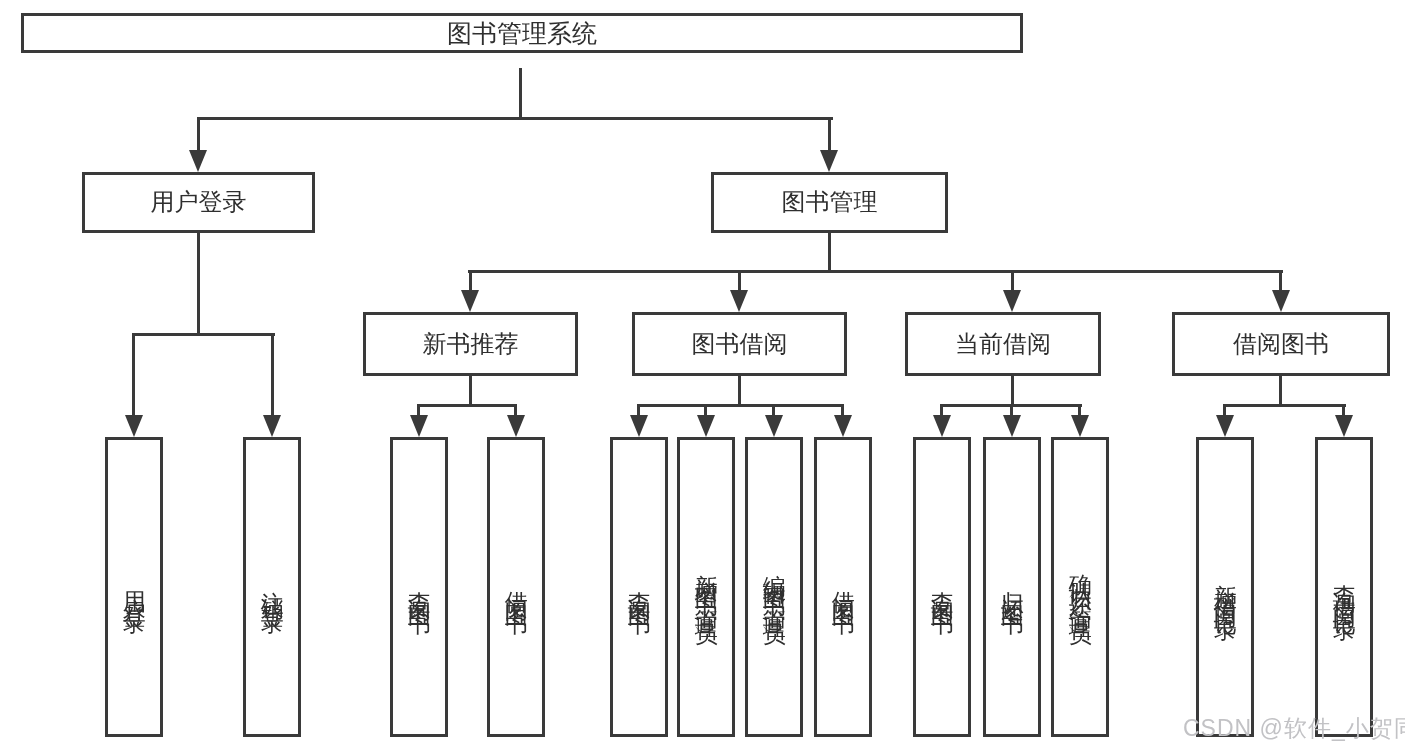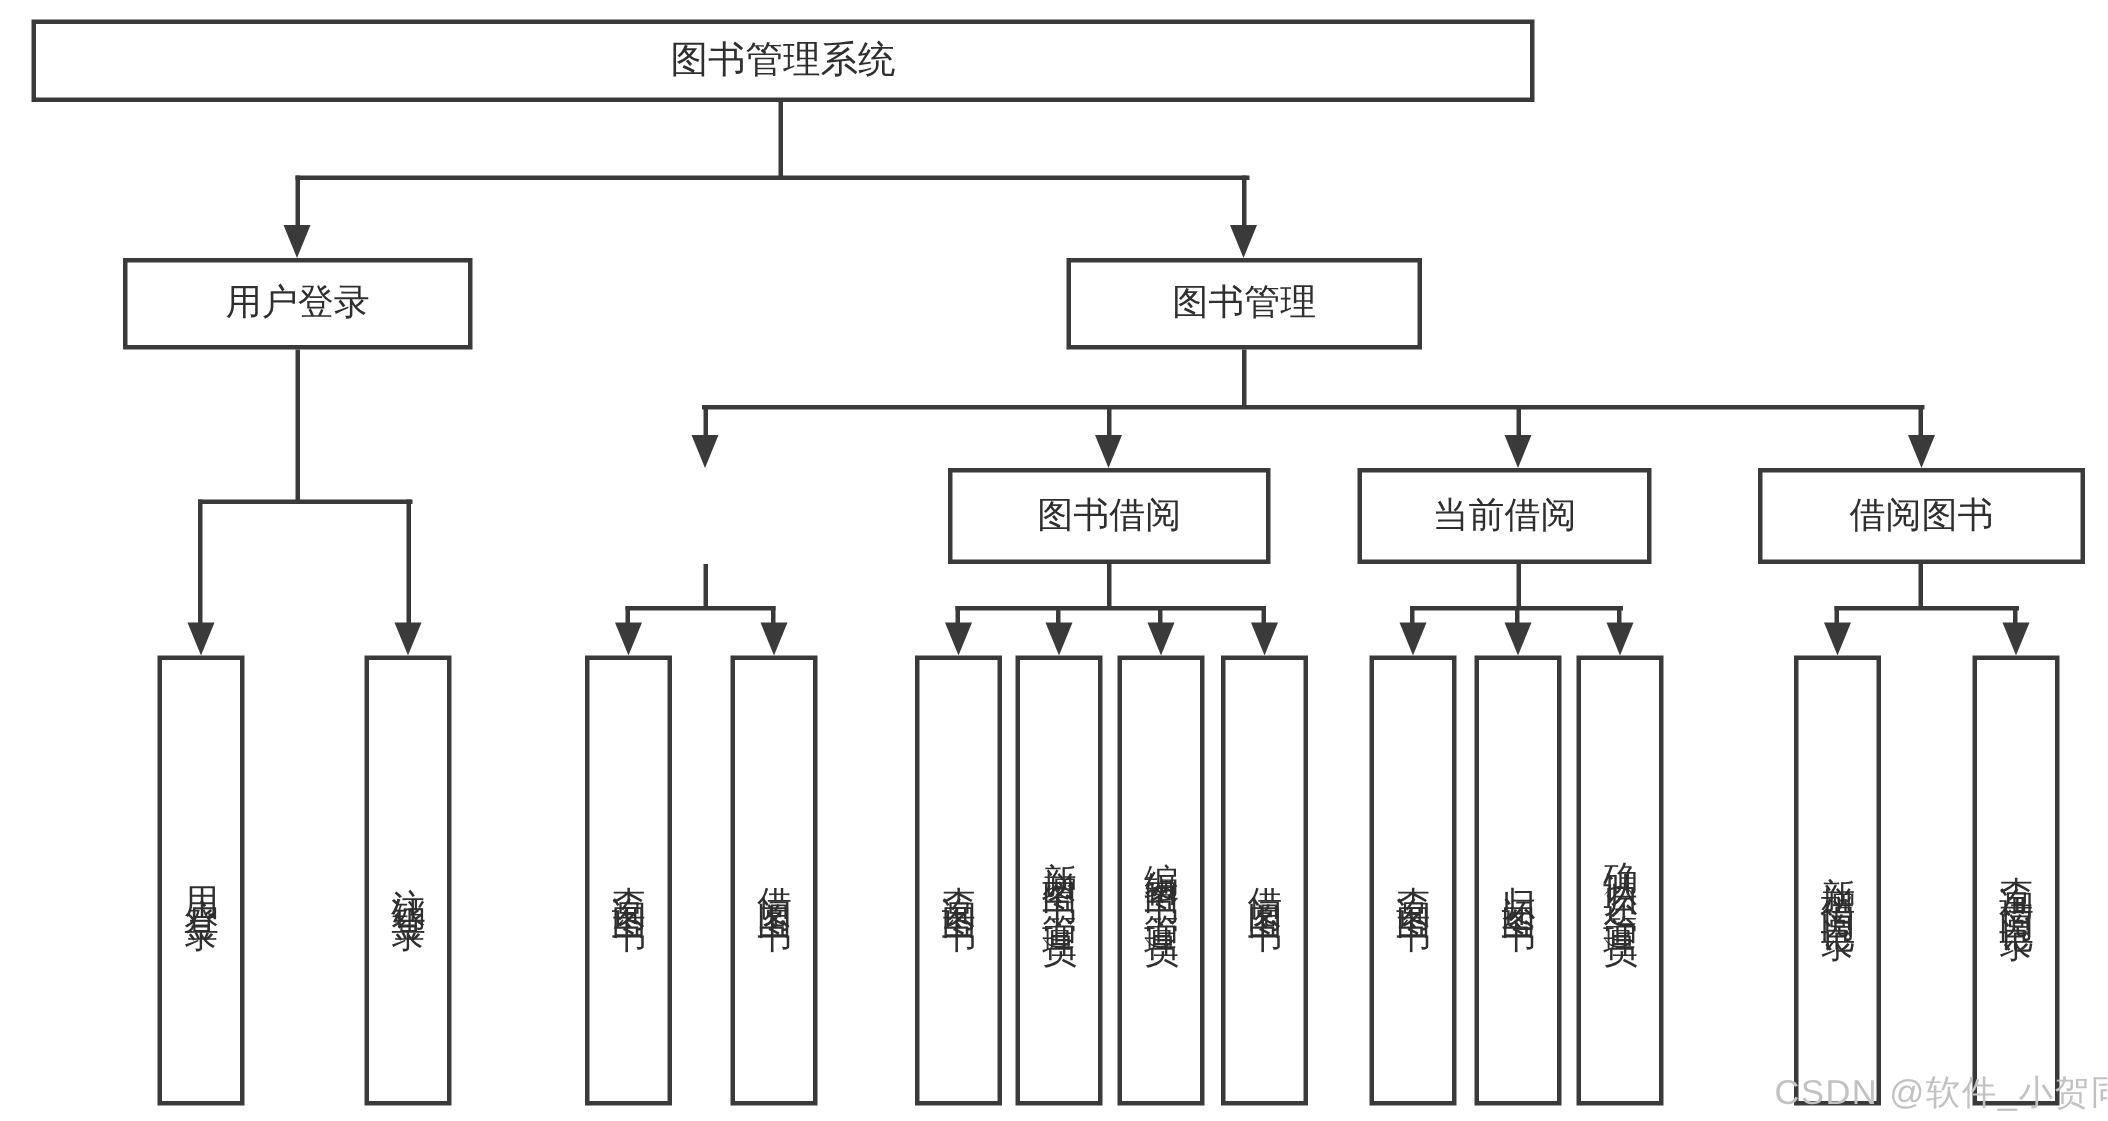--- a/index.html
+++ b/index.html
@@ -54,21 +54,21 @@
     color:var(--watermark);
     letter-spacing:1px;
     white-space:nowrap;
   }
 </style>
 </head>
 <body>
 
 <div class="canvas">
 
-  <div class="node root" style="left:21px;top:13px;width:1002px;height:55px;font-family:Liberation Serif, serif;">图书管理系统</div>
+  <div class="node root" style="left:21px;top:13px;width:1002px;height:40px;">图书管理系统</div>
 
   <div class="line v" style="left:519px;top:68px;height:51px;"></div>
   <div class="line h" style="left:197px;top:117px;width:636px;"></div>
   <div class="line v" style="left:197px;top:117px;height:35px;"></div>
   <div class="arrow" style="left:189px;top:150px;"></div>
   <div class="line v" style="left:828px;top:117px;height:35px;"></div>
   <div class="arrow" style="left:820px;top:150px;"></div>
 
   <div class="node" style="left:82px;top:172px;width:233px;height:61px;">用户登录</div>
   <div class="node" style="left:711px;top:172px;width:237px;height:61px;">图书管理</div>
@@ -84,20 +84,21 @@
   <div class="line h" style="left:468px;top:270px;width:815px;"></div>
   <div class="line v" style="left:469px;top:270px;height:23px;"></div>
   <div class="line v" style="left:738px;top:270px;height:23px;"></div>
   <div class="line v" style="left:1011px;top:270px;height:23px;"></div>
   <div class="line v" style="left:1279px;top:270px;height:23px;"></div>
   <div class="arrow" style="left:461px;top:290px;"></div>
   <div class="arrow" style="left:730px;top:290px;"></div>
   <div class="arrow" style="left:1003px;top:290px;"></div>
   <div class="arrow" style="left:1272px;top:290px;"></div>
 
+  <div class="node" style="left:363px;top:312px;width:215px;height:64px;">新书推荐</div>
   <div class="node" style="left:632px;top:312px;width:215px;height:64px;">图书借阅</div>
   <div class="node" style="left:905px;top:312px;width:196px;height:64px;">当前借阅</div>
   <div class="node" style="left:1172px;top:312px;width:218px;height:64px;">借阅图书</div>
 
   <div class="line v" style="left:469px;top:376px;height:30px;"></div>
   <div class="line h" style="left:417px;top:404px;width:100px;"></div>
   <div class="line v" style="left:417px;top:404px;height:14px;"></div>
   <div class="line v" style="left:514px;top:404px;height:14px;"></div>
   <div class="arrow" style="left:410px;top:415px;"></div>
   <div class="arrow" style="left:507px;top:415px;"></div>

